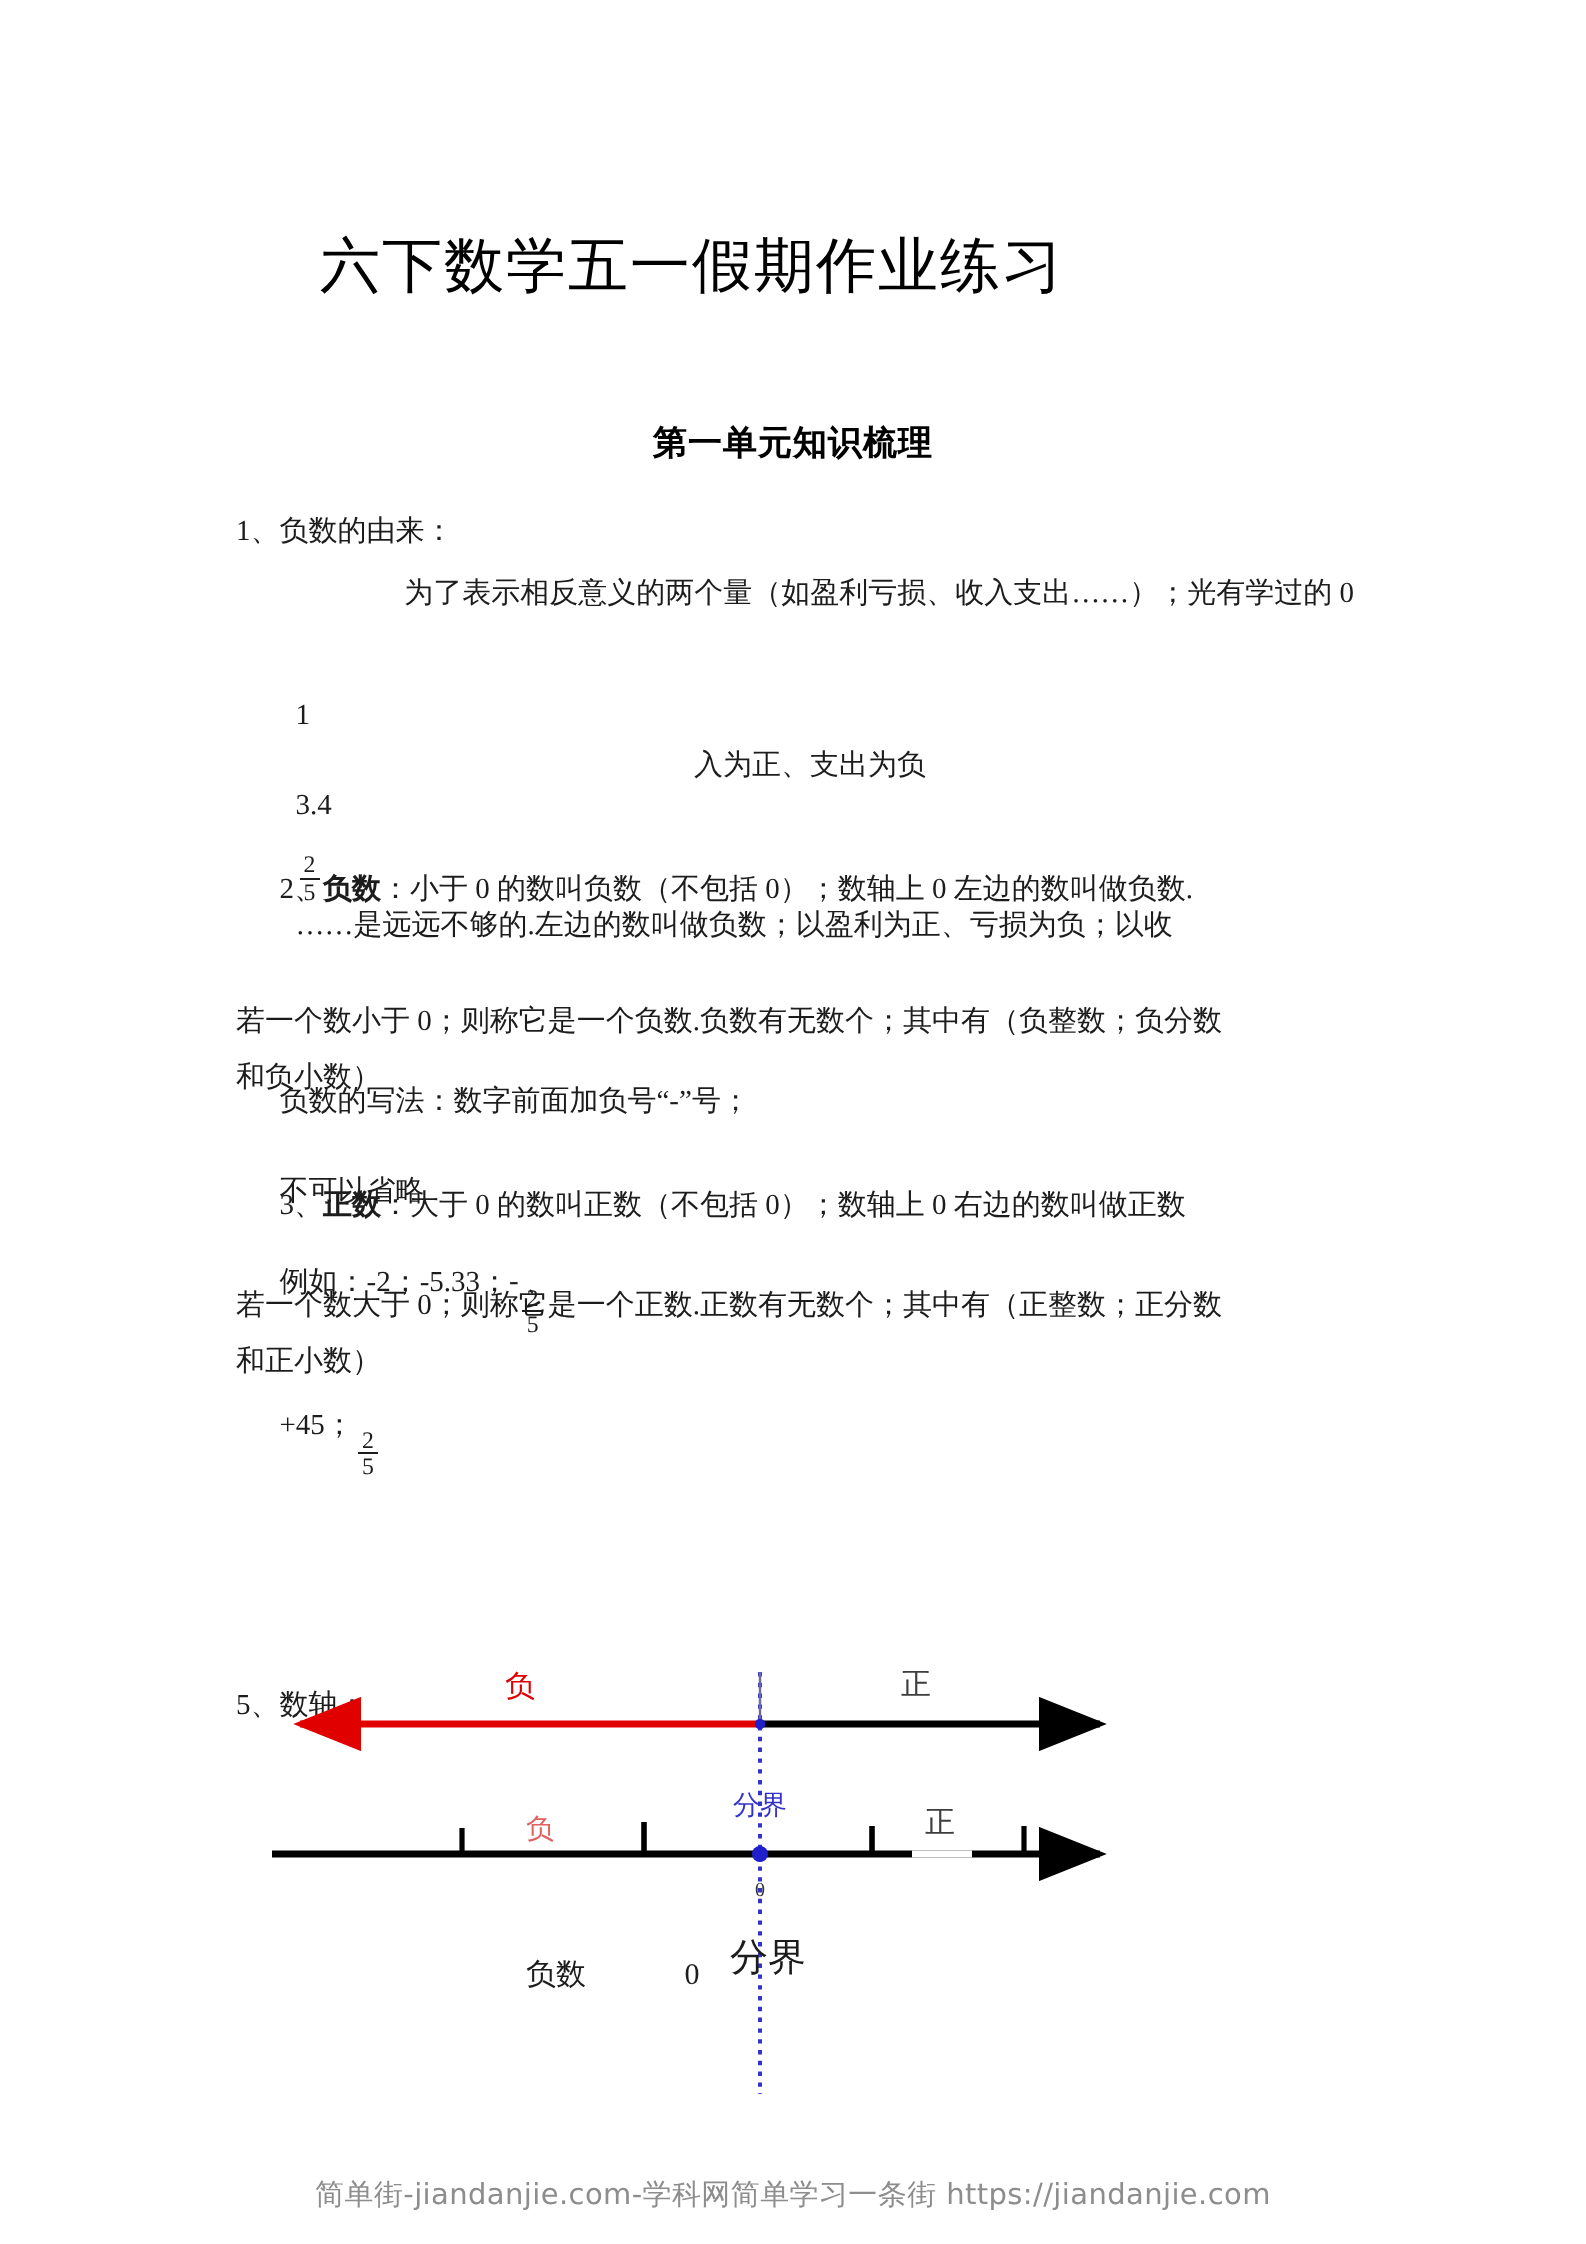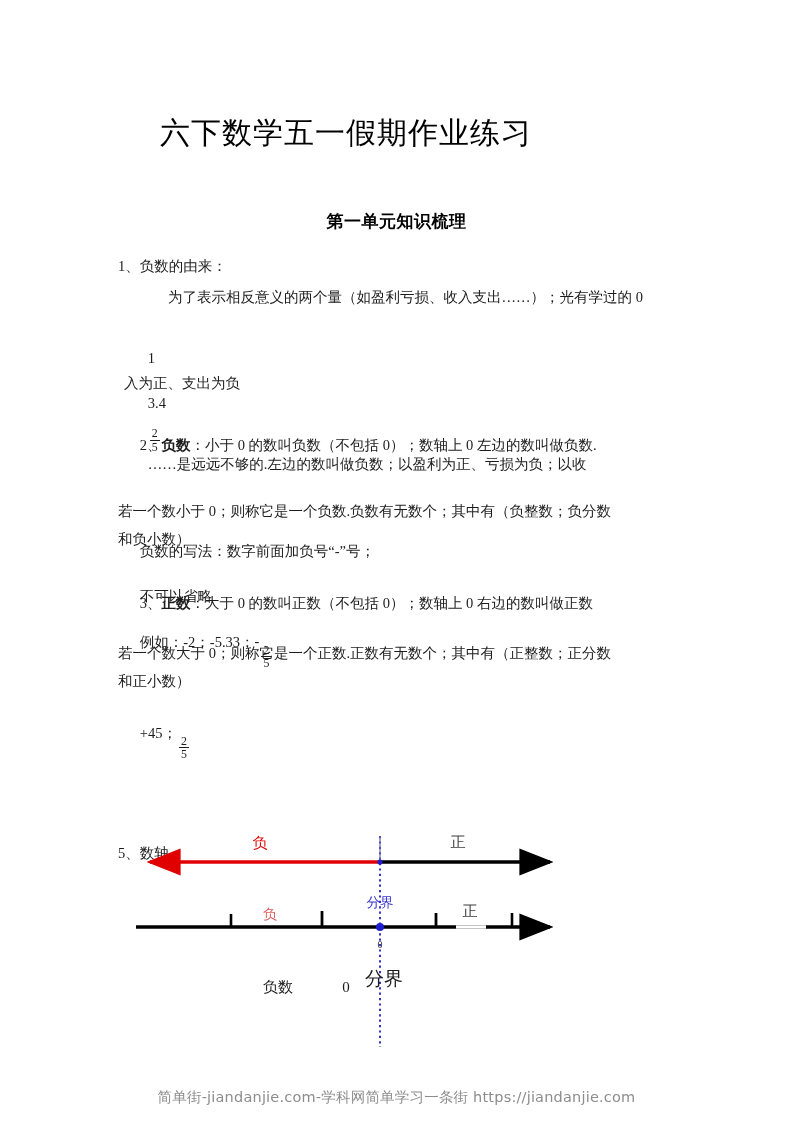--- a/index.html
+++ b/index.html
@@ -110,38 +110,38 @@
 <div class="page">
 
   <div class="doc-title">六下数学五一假期作业练习</div>
 
   <div class="unit-heading">第一单元知识梳理</div>
 
   <div class="body-block" style="top:255px;">
     <div class="line">1、负数的由来：</div>
   </div>
 
-  <div class="body-block" style="top:286px; left:168px; width:520px;">
+  <div class="body-block" style="top:286px; left:157px; width:520px;text-align:right;">
     <div class="line">为了表示相反意义的两个量（如盈利亏损、收入支出……）；光有学过的 0</div>
   </div>
 
   <div class="body-block" style="top:325px; left:126px; width:554px;">
     <div class="line">
       <span>1</span>
       <span style="display:inline-block;width:22px;"></span>
       <span>3.4</span>
       <span class="frac">
         <span class="num">2</span>
         <span class="den">5</span>
       </span>
       <span>……是远远不够的.左边的数叫做负数；以盈利为正、亏损为负；以收</span>
     </div>
   </div>
 
-  <div class="body-block" style="top:372px; left:124px;">
+  <div class="body-block" style="top:372px; left:124px;text-align:center;">
     <div class="line">入为正、支出为负</div>
   </div>
 
   <div class="body-block" style="top:412px;">
     <div class="line">
       <span>2、</span><span class="bold">负数</span><span>：小于 0 的数叫负数（不包括 0）；数轴上 0 左边的数叫做负数.</span>
     </div>
     <div class="line" style="margin-top:21px;">若一个数小于 0；则称它是一个负数.负数有无数个；其中有（负整数；负分数</div>
     <div class="line" style="margin-top:5px;">和负小数）</div>
   </div>
@@ -161,21 +161,21 @@
 
   <div class="body-block" style="top:570px;">
     <div class="line">
       <span>3、</span><span class="bold">正数</span><span>：大于 0 的数叫正数（不包括 0）；数轴上 0 右边的数叫做正数</span>
     </div>
     <div class="line" style="margin-top:5px;">若一个数大于 0；则称它是一个正数.正数有无数个；其中有（正整数；正分数</div>
     <div class="line" style="margin-top:5px;">和正小数）</div>
   </div>
 
 
-  <div class="body-block" style="top:700px;">
+  <div class="body-block" style="top:680px;">
     <div class="line">
       <span>+45；</span><span class="frac">
         <span class="num">2</span>
         <span class="den">5</span>
       </span>
     </div>
   </div>
 
 
   <div class="body-block" style="top:842px;">

